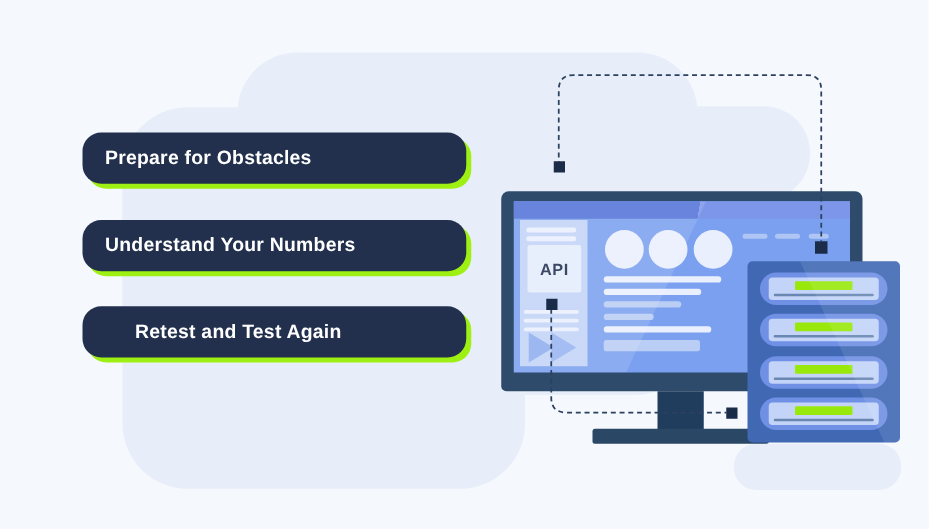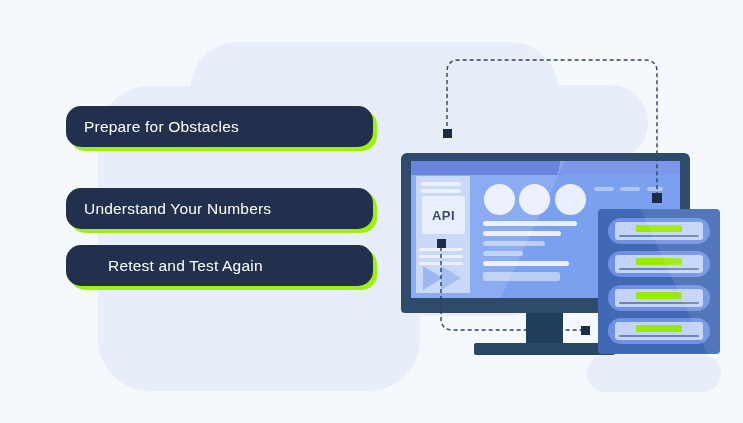--- a/index.html
+++ b/index.html
@@ -20,22 +20,22 @@
   .blob-a{left:190px;top:42px;width:368px;height:98px;border-radius:48px;}
   .blob-b1{left:98px;top:86px;width:322px;height:305px;border-radius:52px;}
   .blob-b2{left:98px;top:86px;width:462px;height:230px;border-radius:52px;}
   .blob-c{left:380px;top:85px;width:268px;height:75px;border-radius:37px;}
   .blob-d{left:587px;top:355px;width:134px;height:37px;border-radius:18px;}
 
   
   .pill{position:absolute;left:66px;width:307px;height:41px;background:var(--pill-navy);
     border-radius:15px;box-shadow:4px 4px 0 0 var(--accent-green);display:flex;align-items:center;
     padding-left:18px;z-index:2;}
-  .pill-1{top:106px;} .pill-2{top:188px;text-align:center;} .pill-3{top:245px;padding-left:42px;} .pill-4{top:313px;}
-  .pill span{color:var(--text-white);font-size:15.5px;font-weight:400;letter-spacing:.2px;white-space:nowrap;}
+  .pill-1{top:106px;} .pill-2{top:176px;text-align:center;} .pill-3{top:245px;padding-left:42px;} .pill-4{top:313px;}
+  .pill span{color:var(--text-white);font-size:15.5px;font-weight:700;letter-spacing:.2px;white-space:nowrap;}
 
   
   .bezel{position:absolute;left:401px;top:153px;width:289px;height:160px;background:var(--bezel);
     border-radius:6px 6px 4px 4px;z-index:1;}
   .screen{position:absolute;left:411px;top:161px;width:269px;height:137px;background:var(--screen);
     overflow:hidden;z-index:1;}
   .screen-sheen{position:absolute;left:0;top:0;width:100%;height:100%;
     background:linear-gradient(115deg, rgba(255,255,255,.13) 46%, rgba(255,255,255,0) 46.4%);}
   .topbar{position:absolute;left:0;top:0;width:269px;height:14px;
     background:linear-gradient(100deg,var(--topbar) 55%,var(--topbar-light) 55%);}

